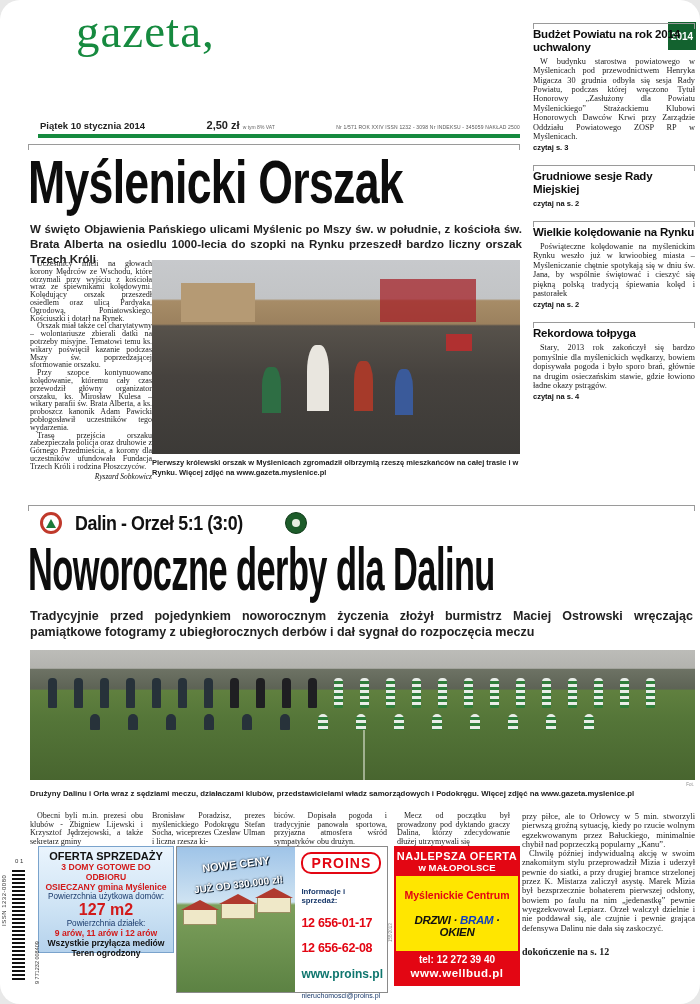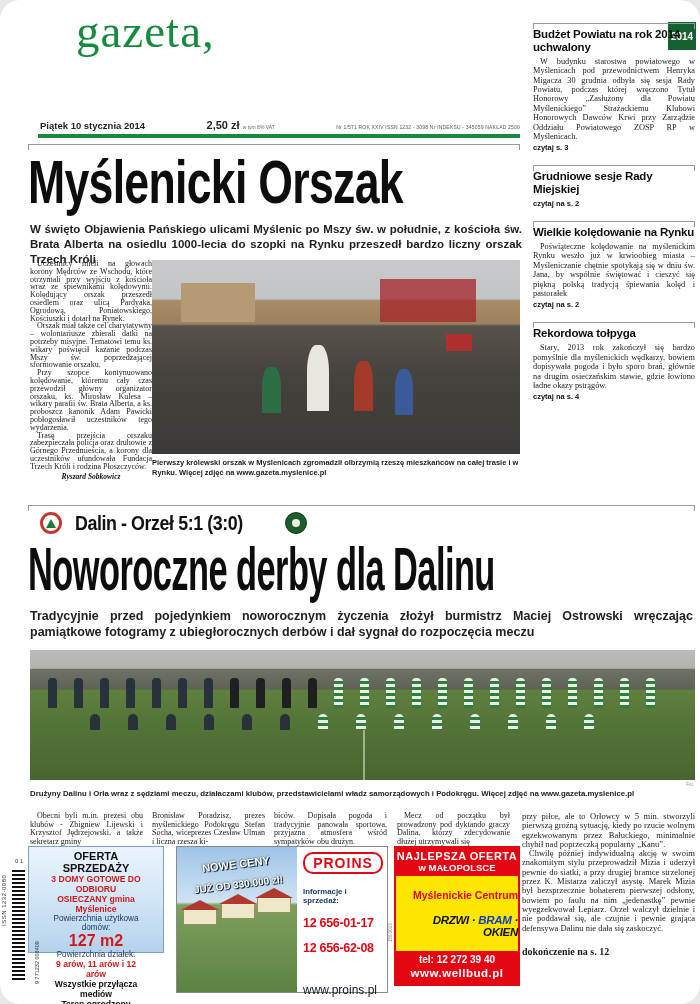--- a/index.html
+++ b/index.html
@@ -30,21 +30,21 @@
   .brk::before,.brk::after { content:""; position:absolute; top:0; width:1px; height:5px; background:#9a9a9a; }
   .brk::before { left:0; } .brk::after { right:0; }
 
   
   .headline1 { left:28px; top:146px; font-size:62px; font-weight:bold; letter-spacing:-1px; color:#0d0d0d; }
   .headline1 .cond { transform:scaleX(.72); }
   .lead-par { left:30px; top:222px; width:492px; font-size:11.5px; font-weight:bold; line-height:1.3; text-align:justify; color:#222; }
   .body-col { left:30px; top:260px; width:122px; height:212px; overflow:hidden;
     font-family:"Liberation Serif",serif; font-size:8px; line-height:7.8px; text-align:justify; color:#1a1a1a; }
   .body-col p { text-indent:7px; }
-  .author { left:30px; top:472px; width:122px; text-align:center; font-size:7.5px; font-weight:bold; font-style:italic; font-family:"Liberation Serif",serif; }
+  .author { left:30px; top:472px; width:122px; text-align:right; font-size:7.5px; font-weight:normal; font-style:italic; font-family:"Liberation Serif",serif; }
   .photo1 { left:152px; top:260px; width:368px; height:194px;
     background:
       linear-gradient(180deg,#c7c9cc 0%,#c2c4c6 20%,#a78c67 21%,#9b815e 33%,#57524b 34%,#46423e 60%,#3c3a37 100%);
   }
   .ph-shape { position:absolute; }
   .caption1 { left:152px; top:458px; width:368px; font-size:7.5px; font-weight:bold; line-height:1.3; color:#222; }
 
   
   .sidebar { left:533px; top:16px; width:162px; height:486px; overflow:hidden; }
   .sb-item { position:relative; padding-top:7px; margin-bottom:6px; }
@@ -83,52 +83,52 @@
   .news-col { top:812px; width:113px; height:40px; overflow:hidden;
     font-family:"Liberation Serif",serif; font-size:8px; line-height:8.6px; text-align:justify; color:#1a1a1a; }
   .news-col p { text-indent:7px; }
   .news-col p.noind { text-indent:0; }
   .final-col { left:522px; top:812px; width:173px; height:176px;
     font-family:"Liberation Serif",serif; font-size:8.5px; line-height:9.3px; text-align:justify; color:#1a1a1a; }
   .final-col p.ind { text-indent:7px; }
   .continuation { margin-top:14px; font-family:Liberation Serif, serif; font-size:10px; font-weight:bold; }
 
   
-  .ad-sale { left:28px; top:846px; width:136px; height:107px; border:1px solid #7aa3cc;
+  .ad-sale { left:38px; top:846px; width:136px; height:107px; border:1px solid #7aa3cc;
     background:linear-gradient(180deg,#eaf4fd 0%,#cfe4f5 55%,#b5d2ec 100%);
-    display:flex; flex-direction:column; justify-content:space-evenly; text-align:center; padding:3px 17px; }
+    display:flex; flex-direction:column; justify-content:space-evenly; text-align:center; padding:3px 2px; }
   .ad-sale .l1 { font-size:11px; font-weight:bold; color:#111; }
   .ad-sale .red { color:#d21a1a; font-weight:bold; font-size:8.6px; }
   .ad-sale .navy { color:#1a3a6b; font-size:8.2px; }
   .ad-sale .big { font-size:16px; }
   .ad-sale .blk { color:#111; font-weight:bold; font-size:8.6px; }
 
   .ad-dev { left:176px; top:846px; width:212px; height:147px; border:1px solid #8a8a8a; display:flex; }
   .dev-pic { position:relative; width:120px; height:100%; overflow:hidden;
     background:linear-gradient(180deg,#9fc4e8 0%,#cfe3f2 38%,#7da05c 40%,#5c8243 100%); }
   .house { position:absolute; width:34px; height:16px; background:#efe8c8; border:1px solid #9a8d62; }
   .house::before { content:""; position:absolute; left:-3px; top:-10px; width:0; height:0;
     border-left:19px solid transparent; border-right:19px solid transparent; border-bottom:10px solid #b03a2e; }
   .dev-banner { position:absolute; left:2px; top:6px; width:116px; transform:rotate(-7deg);
     color:#fff; font-weight:bold; text-align:center; text-shadow:0 0 2px #123, 1px 1px 0 #123; line-height:1.25; }
   .dev-banner .b1 { font-size:11px; } .dev-banner .b2 { font-size:10px; }
   .dev-info { flex:1; background:#fff; padding:5px 4px 3px 6px; display:flex; flex-direction:column; gap:11px; }
   .proins-logo { border:2px solid #e30613; border-radius:10px; color:#e30613; font-weight:bold;
     font-size:14px; letter-spacing:1px; text-align:center; padding:1px 2px; width:80px; }
   .dev-label { color:#1a3a6b; font-weight:bold; font-size:7.8px; margin-top:2px; }
   .dev-phone { color:#e30613; font-weight:bold; font-size:12.5px; letter-spacing:-.3px; }
-  .dev-site { color:#0f172a; font-weight:normal; font-size:12px; margin-top:17px; }
+  .dev-site { color:#0f766e; font-weight:bold; font-size:12px; margin-top:1px; }
   .dev-mail { color:#1a3a6b; font-size:7px; }
 
   .ad-wellbud { left:394px; top:846px; width:126px; height:140px; background:#ffe600; border:2px solid #e30613;
     display:flex; flex-direction:column; }
   .wb-band { background:#e30613; color:#fff; text-align:center; font-weight:bold; }
   .wb-top { padding:2px 0; line-height:1.15; }
   .wb-top .t1 { font-size:11px; letter-spacing:.5px; } .wb-top .t2 { font-size:9.5px; }
-  .wb-mid { flex:1; text-align:right; display:flex; flex-direction:column; justify-content:space-evenly; }
+  .wb-mid { flex:1; text-align:center; display:flex; flex-direction:column; justify-content:space-evenly; }
   .wb-centrum { color:#e30613; font-weight:bold; font-size:10.5px; }
   .wb-prod { font-style:italic; font-weight:bold; font-size:11.5px; letter-spacing:-.3px; color:#111; }
   .wb-prod .blue { color:#1040c0; }
   .wb-bot { padding:2px 0 3px; line-height:1.3; }
   .wb-bot .tel { font-size:10px; } .wb-bot .site { font-size:11.5px; letter-spacing:.5px; }
   .wb-adid { left:388px; top:942px; font-size:4.5px; color:#888; transform:rotate(-90deg); transform-origin:0 0; }
 
   
   .barcode { left:3px; top:842px; width:30px; height:155px; }
   .bars { position:absolute; left:9px; top:28px; width:13px; height:112px;

